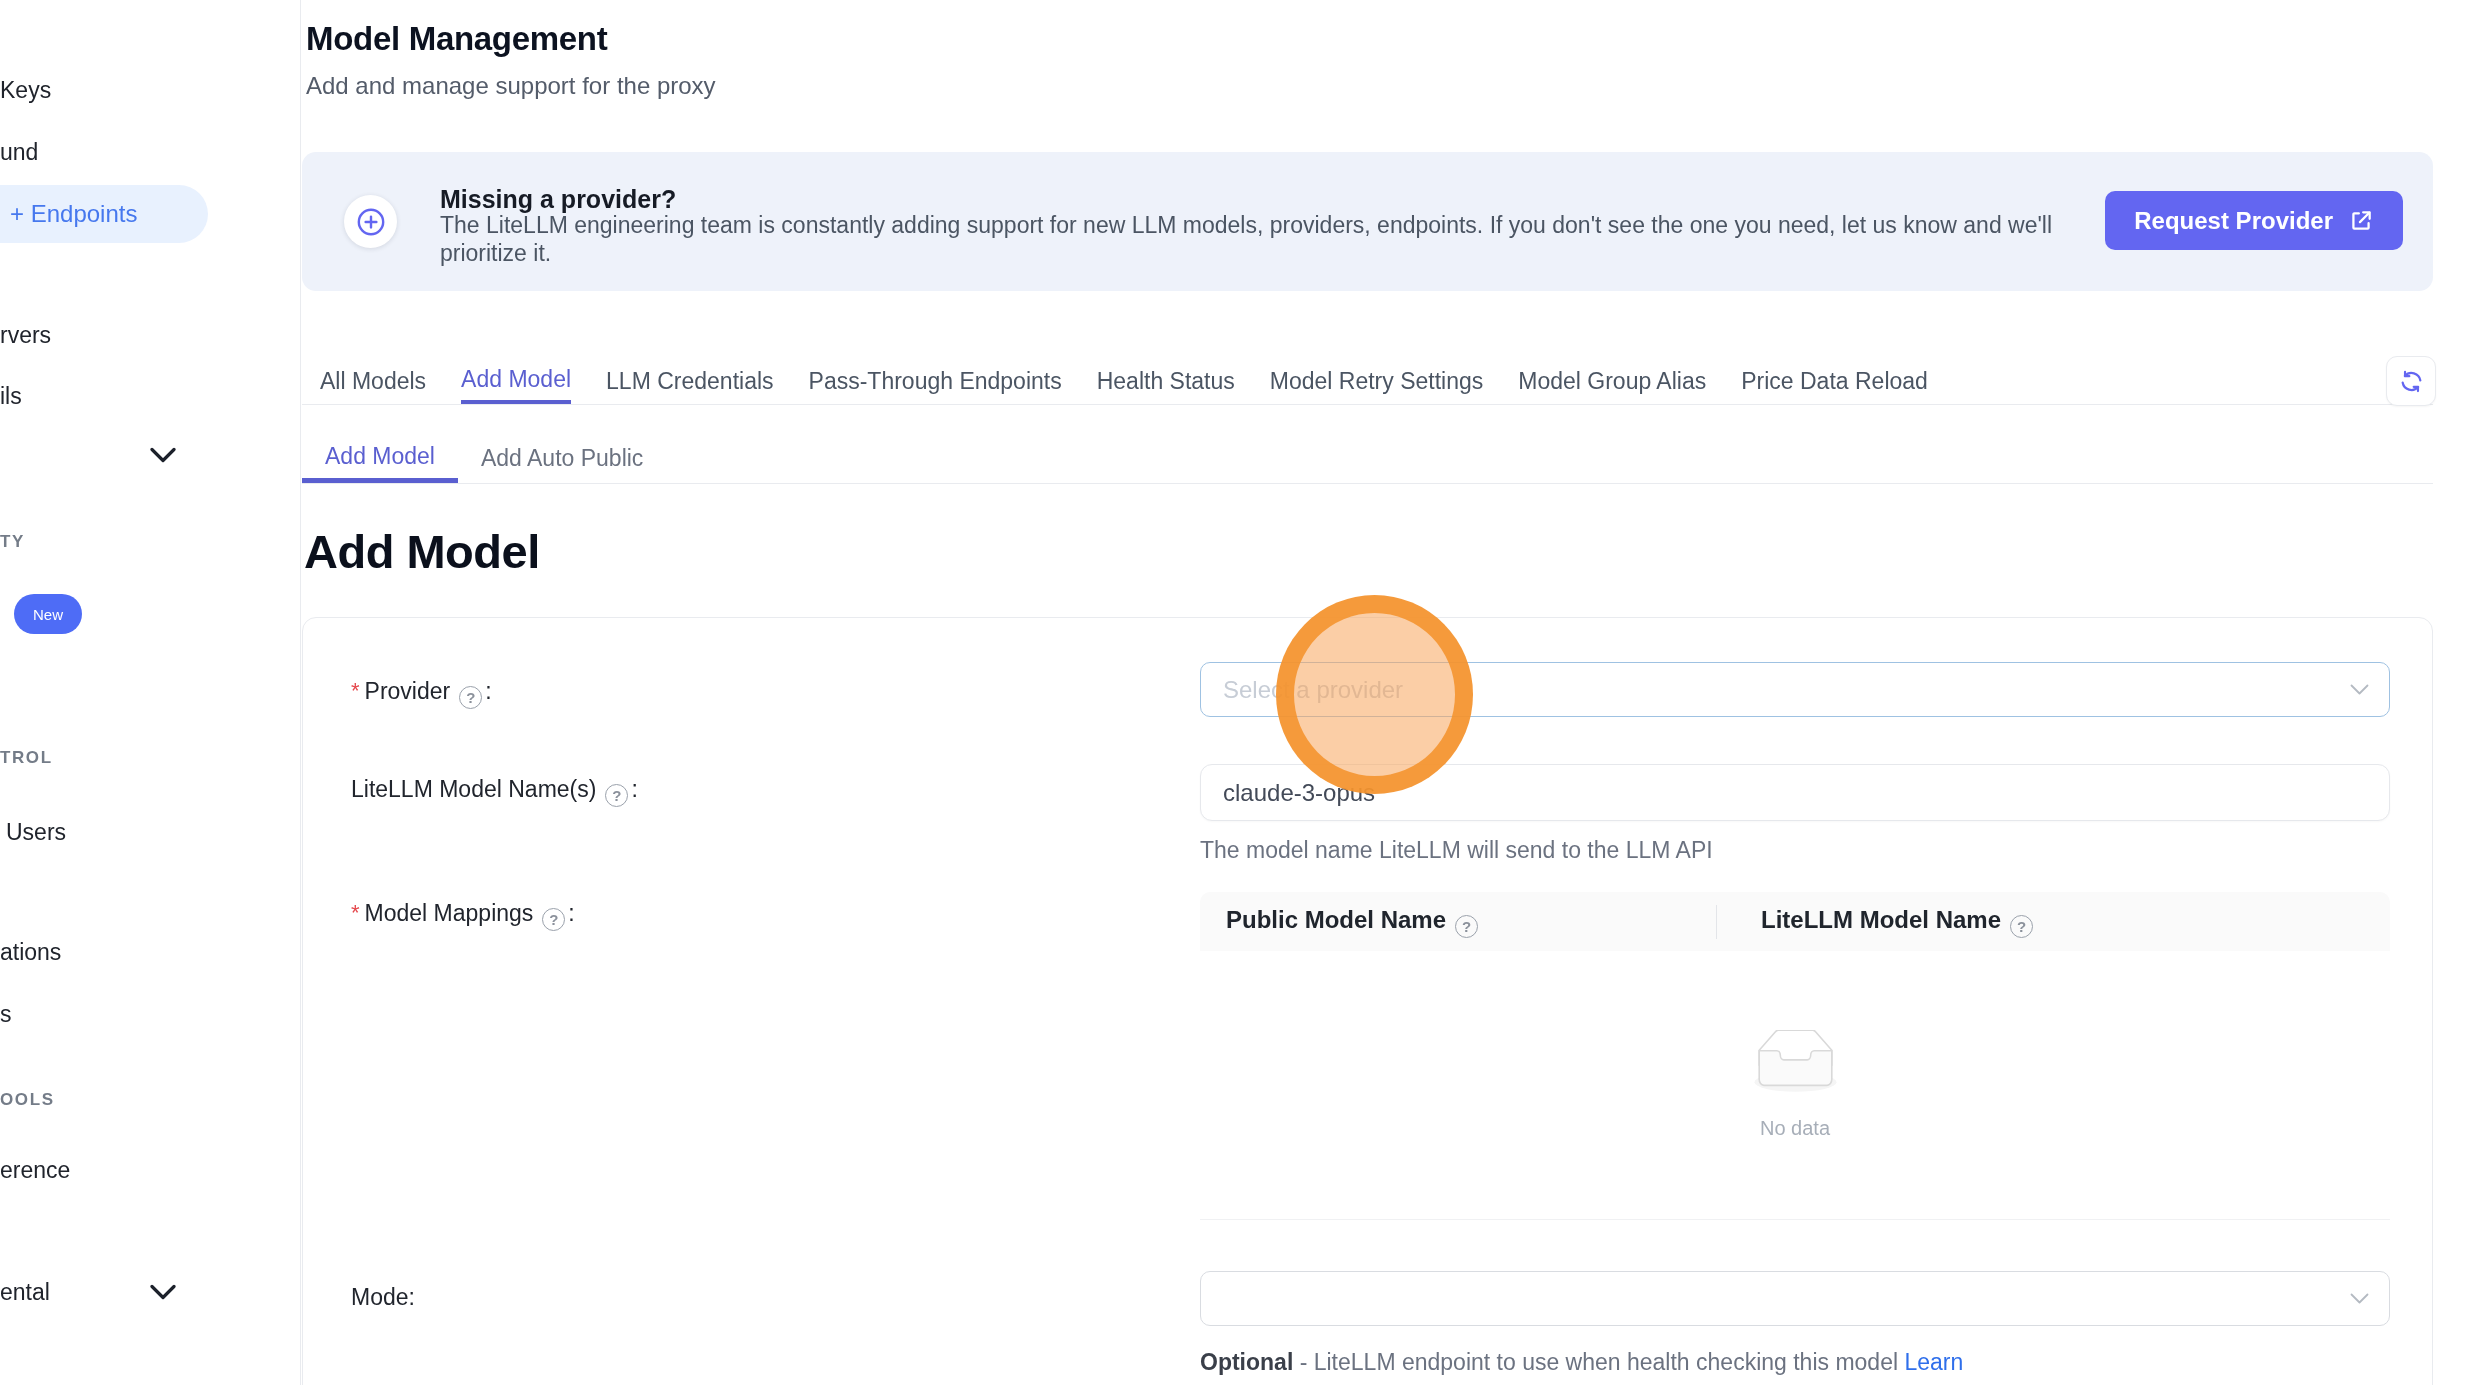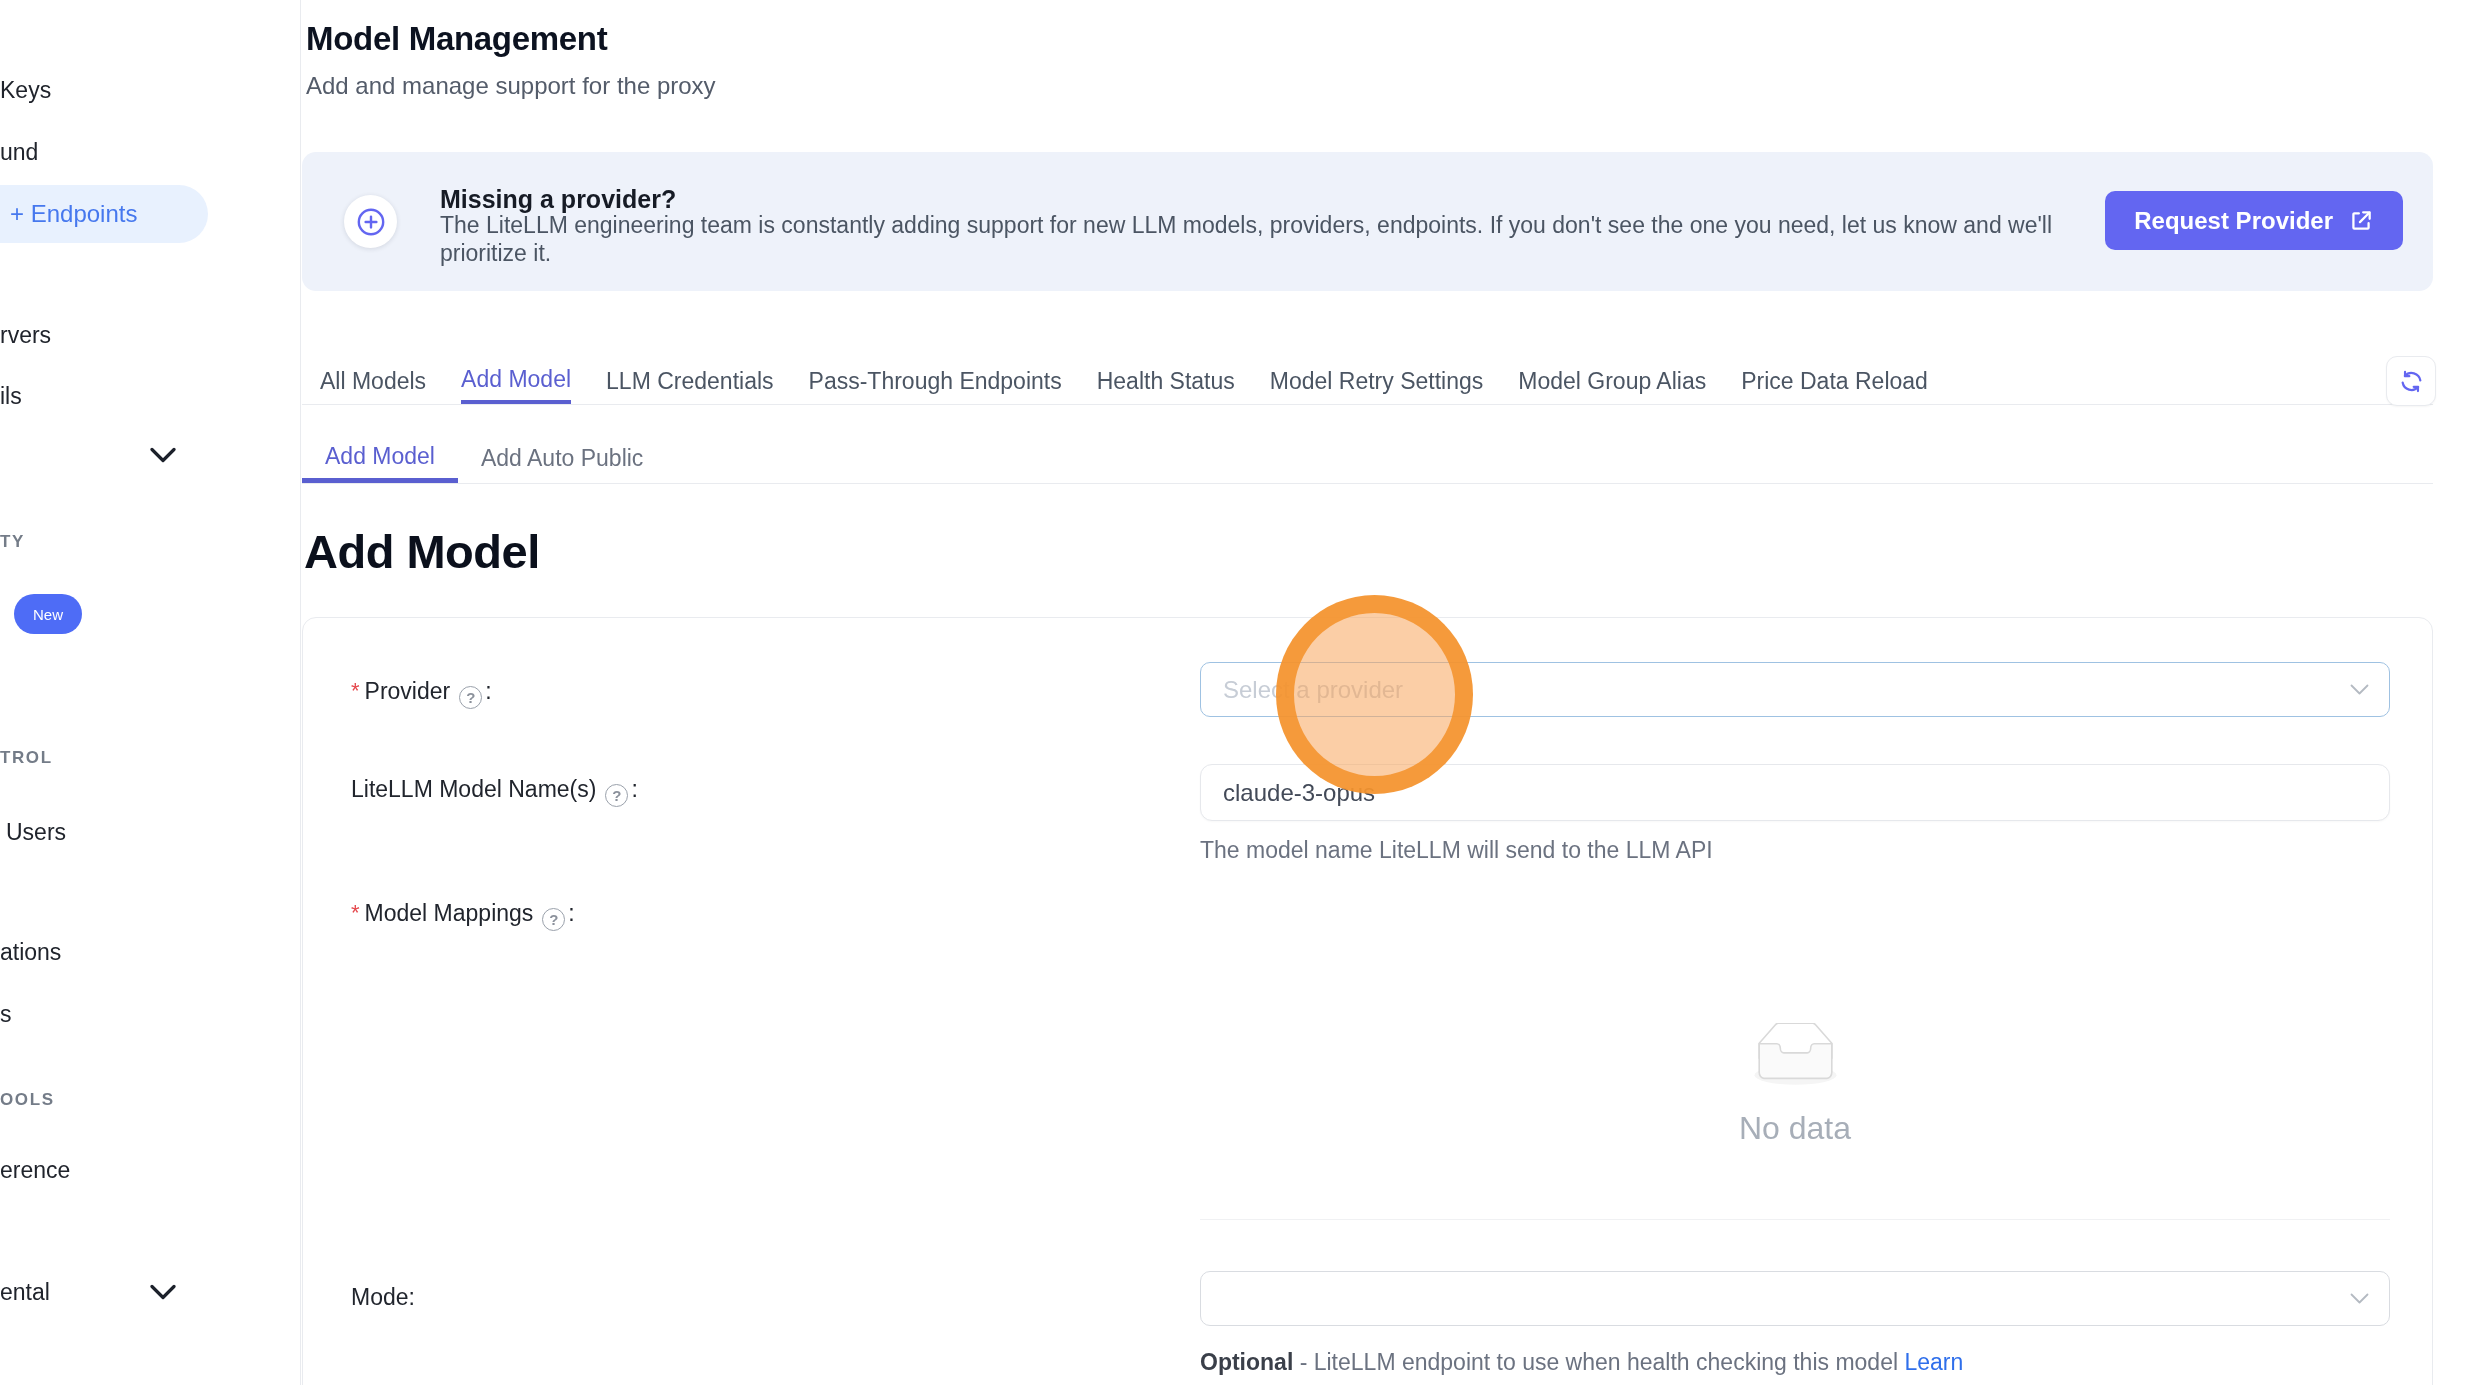--- a/index.html
+++ b/index.html
@@ -64,21 +64,21 @@
   .helper-2{top:731px;}
   .helper-2 .opt{font-weight:700;color:#3a3f49;}
   .helper-2 .lnk{color:#2f6feb;cursor:pointer;}
   .table-head{position:absolute;left:897px;top:274px;width:1190px;height:59px;background:#fafafa;border-radius:10px 10px 0 0;
     display:flex;align-items:center;font-size:24px;font-weight:700;color:#20252d;}
   .th1{padding-left:26px;width:516px;box-sizing:border-box;}
   .th-div{width:1px;height:34px;background:#e3e5e9;}
   .th2{padding-left:44px;}
   .table-empty{position:absolute;left:897px;top:333px;width:1190px;height:268px;border-bottom:1px solid #f0f1f3;
     display:flex;flex-direction:column;align-items:center;justify-content:center;gap:22px;}
-  .nodata{font-size:32px;color:#a7aeb8;}
+  .nodata{font-size:20px;color:#a7aeb8;}
   
   .click-circle{position:absolute;left:1276px;top:595px;width:197px;height:199px;border-radius:50%;
     background:rgba(247,166,92,.55);border:18px solid rgba(244,146,41,.85);box-sizing:border-box;z-index:50;pointer-events:none;}
 </style>
 </head>
 <body>
 
 <aside class="sidebar">
   <div class="snav" style="top:76px">Keys</div>
   <div class="snav" style="top:138px">und</div>
@@ -175,20 +175,29 @@
     <span>LiteLLM Model Name(s)</span><span class="q">?</span><span>:</span>
   </div>
   <div class="input-box">
     <span>claude-3-opus</span>
   </div>
   <div class="helper helper-1">The model name LiteLLM will send to the LLM API</div>
 
   <div class="flabel" style="left:48px;top:282px">
     <span class="req">*</span><span>Model Mappings</span><span class="q">?</span><span>:</span>
   </div>
+  <div class="table-head">
+    <div class="th1">
+      <span>Public Model Name</span><span class="q">?</span>
+    </div>
+    <div class="th-div"></div>
+    <div class="th2">
+      <span>LiteLLM Model Name</span><span class="q">?</span>
+    </div>
+  </div>
   <div class="table-empty">
     <svg width="101" height="65" viewBox="0 0 64 41">
       <ellipse cx="32" cy="33" rx="26" ry="6" fill="#f5f5f5"></ellipse>
       <g fill-rule="nonzero" stroke="#d9d9d9">
         <path d="M55 12.76L44.854 1.258C44.367.474 43.656 0 42.907 0H21.093c-.749 0-1.46.474-1.947 1.257L9 12.761V22h46v-9.24z" fill="none"></path>
         <path d="M41.613 15.931c0-1.605.994-2.93 2.227-2.931H55v18.137C55 33.26 53.68 35 52.05 35h-40.1C10.32 35 9 33.259 9 31.137V13h11.16c1.233 0 2.227 1.323 2.227 2.928v.022c0 1.605 1.005 2.901 2.237 2.901h14.752c1.232 0 2.237-1.308 2.237-2.913v-.007z" fill="#fafafa"></path>
       </g>
     </svg>
     <div class="nodata">No data</div>
   </div>

